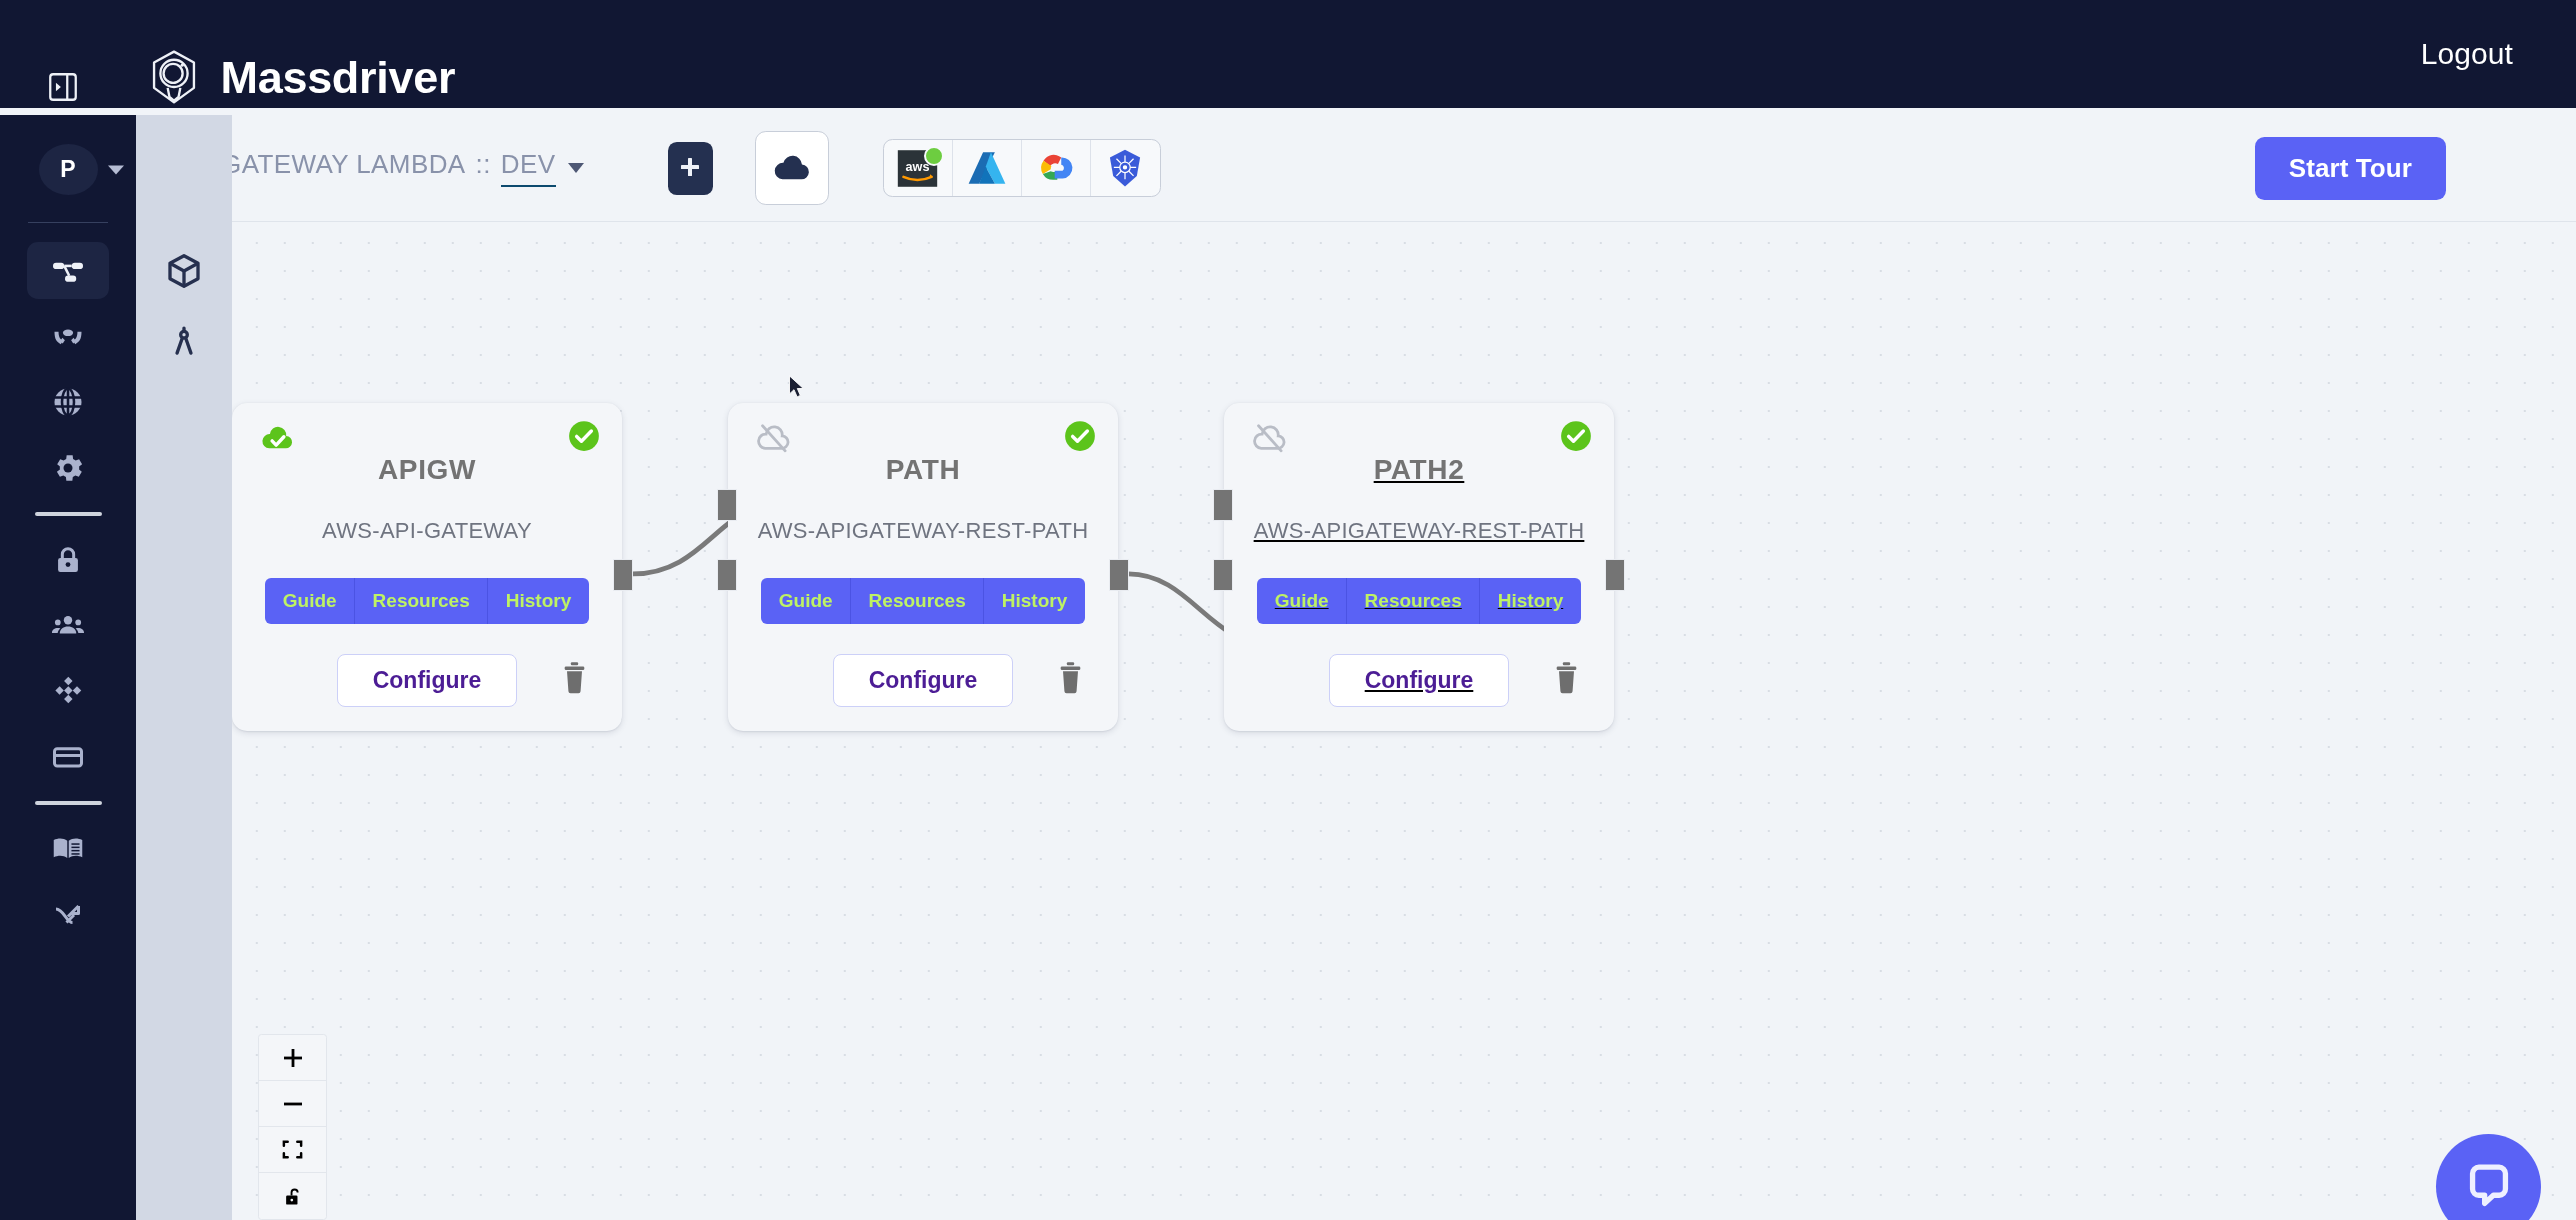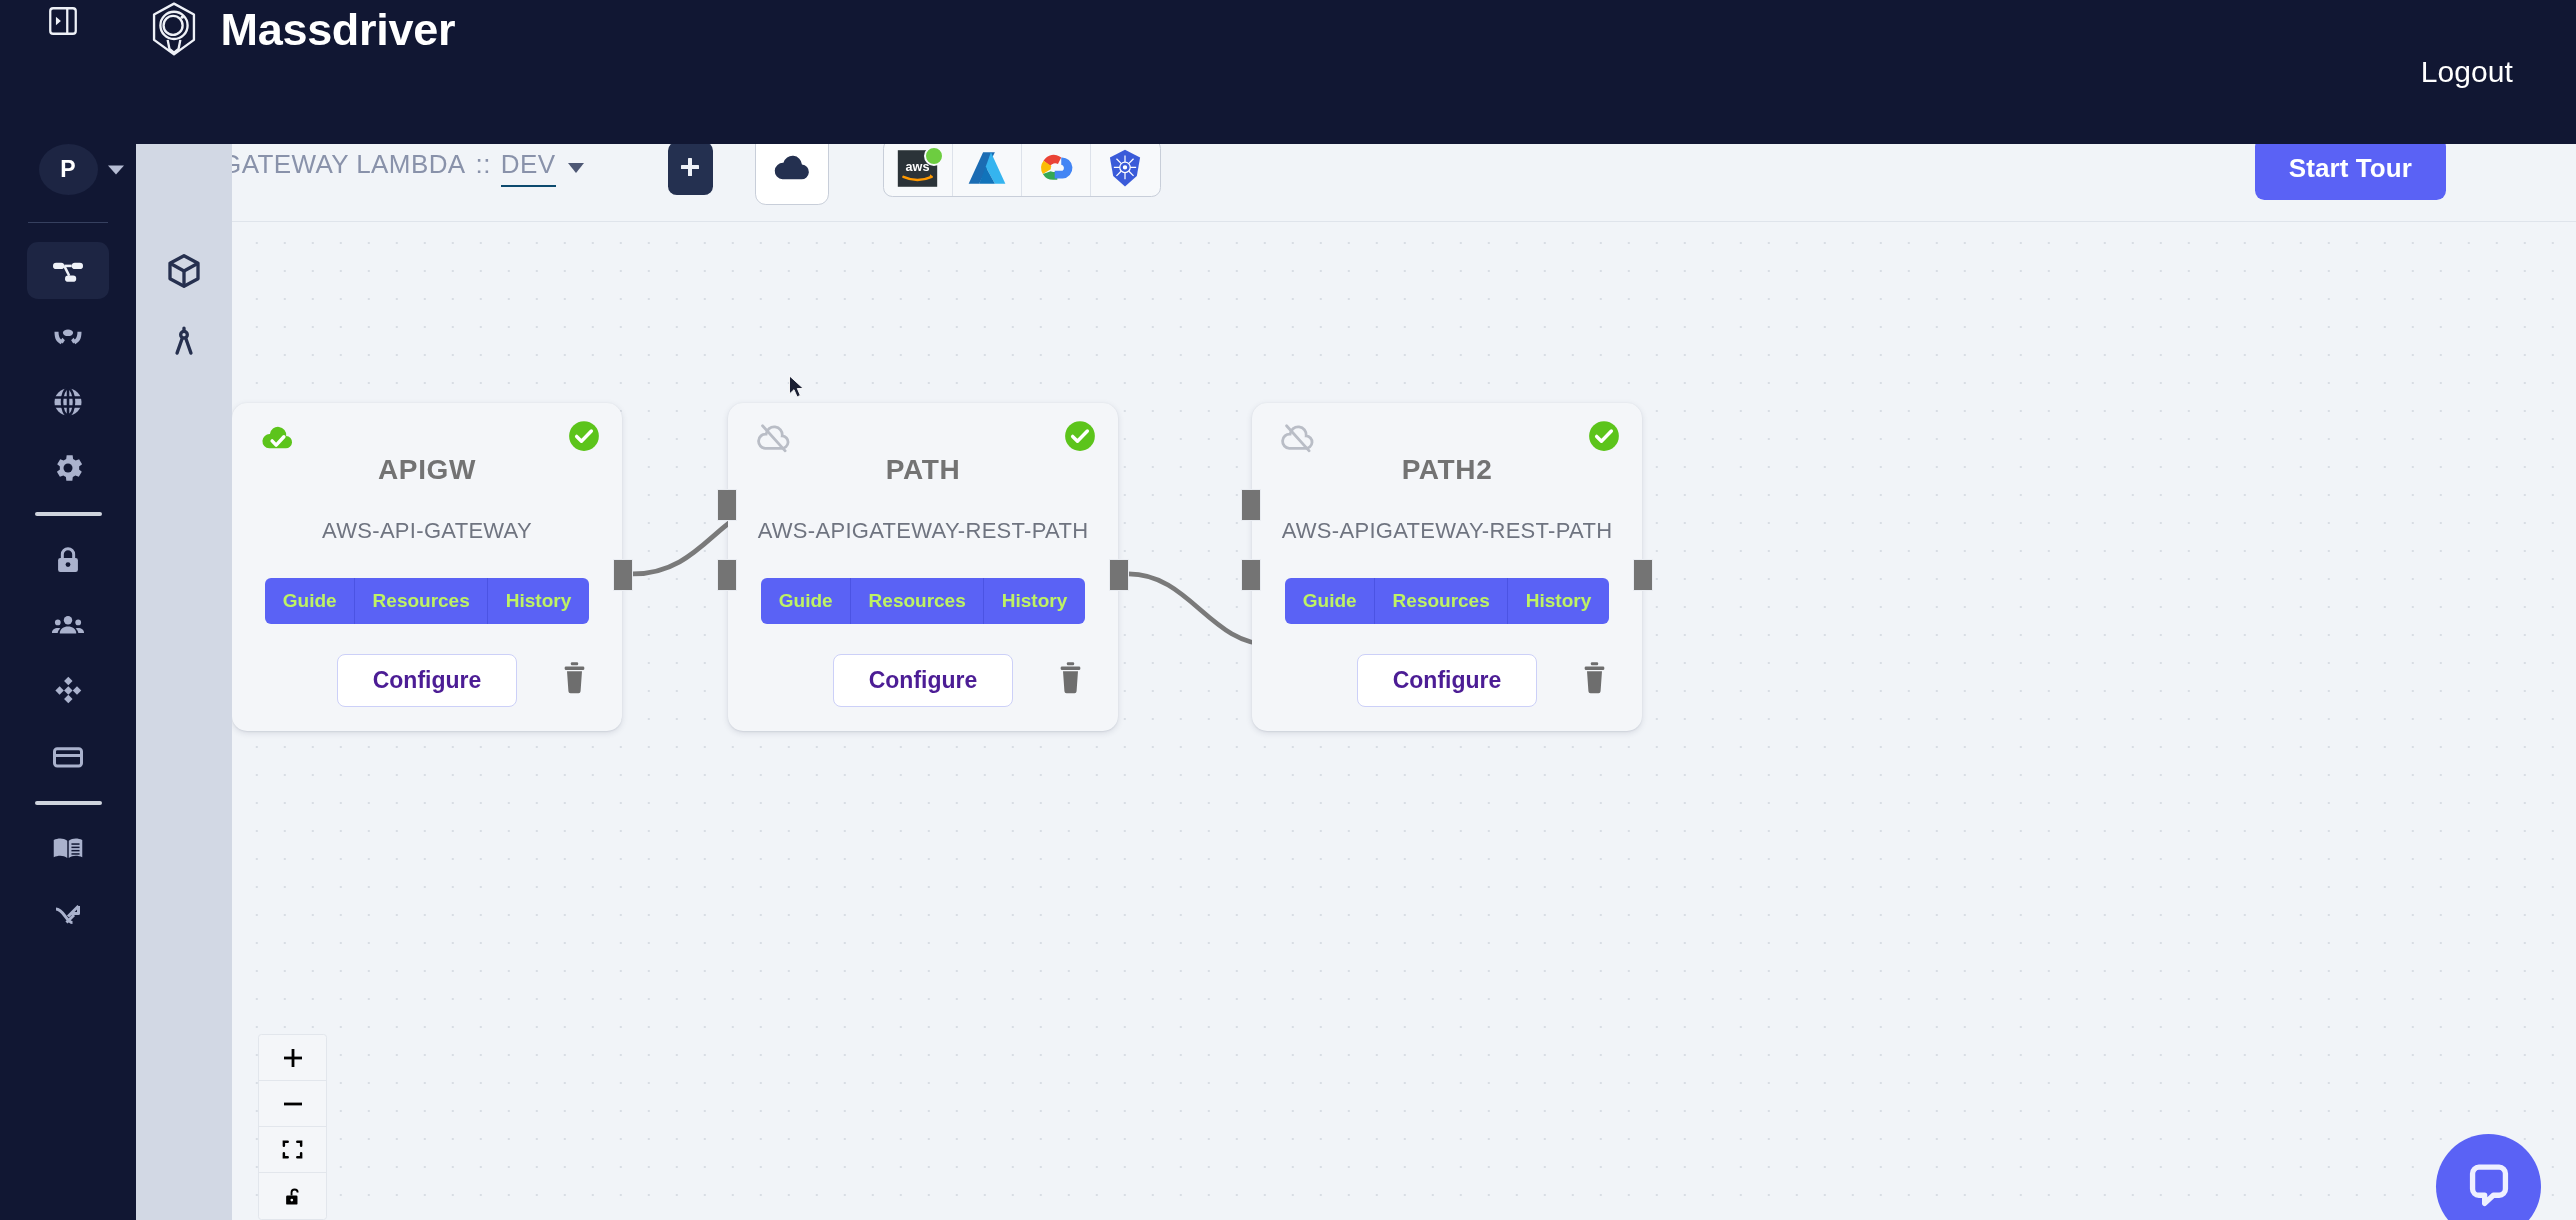--- a/index.html
+++ b/index.html
@@ -6,23 +6,23 @@
   html, body {
     width: 2576px; height: 1221px;
     overflow: hidden;
     font-family: "Liberation Sans", sans-serif;
     background: #f1f4f8;
   }
 
   
   .topbar {
     position: absolute; top: 0; left: 0;
-    width: 2576px; height: 144px;
+    width: 2576px; height: 108px;
     background: #111733;
-    display: flex; align-items: flex-start;
+    display: flex; align-items: flex-end;
     z-index: 40;
   }
   .collapse-btn {
     margin-left: 42px;
     width: 42px; height: 42px;
     display: flex; align-items: center; justify-content: center;
     cursor: pointer;
   }
   .brand {
     display: flex; align-items: center;
@@ -604,21 +604,21 @@
         <rect x="9.2" y="1.2" width="5.6" height="2.4" rx="0.8"></rect>
         <rect x="4.4" y="4.4" width="15.2" height="2.8" rx="1"></rect>
         <path d="M6.2 8.2 h11.6 l-1.1 15.4 a1.6 1.6 0 01-1.6 1.5 h-6.2 a1.6 1.6 0 01-1.6-1.5z"></path>
       </svg>
     </span>
     <span class="handle left" style="top:86px;"></span>
     <span class="handle left" style="top:156px;"></span>
     <span class="handle right" style="top:156px;"></span>
   </div>
 
-  <div class="node" style="left:1020px; top:182px;">
+  <div class="node" style="left:992px; top:182px;text-decoration:underline;">
     <span class="node-status-left">
       <svg width="38" height="31" viewBox="0 0 24 20" fill="none" stroke="#b9bdc6" stroke-width="1.8" stroke-linecap="round">
         <path d="M6.4 17 h10.4 a4 4 0 00.5-8 A5.2 5.2 0 006.9 7.8 A4.6 4.6 0 006.4 17 z"></path>
         <line x1="4.6" y1="2.4" x2="19.2" y2="18.6"></line>
       </svg>
     </span>
     <span class="node-status-right">
       <svg width="34" height="34" viewBox="0 0 24 24">
         <circle cx="12" cy="12" r="10.5" fill="#5cc41b"></circle>
         <path d="M6.8 12.3 l3.4 3.4 7-7.2" stroke="#ffffff" stroke-width="2.4" fill="none" stroke-linecap="round" stroke-linejoin="round"></path>

